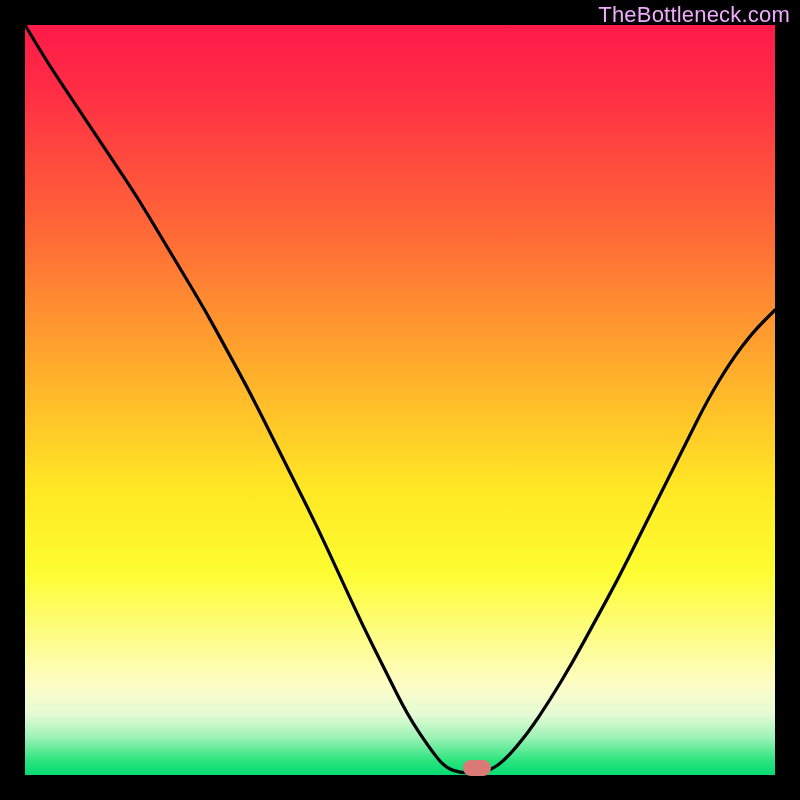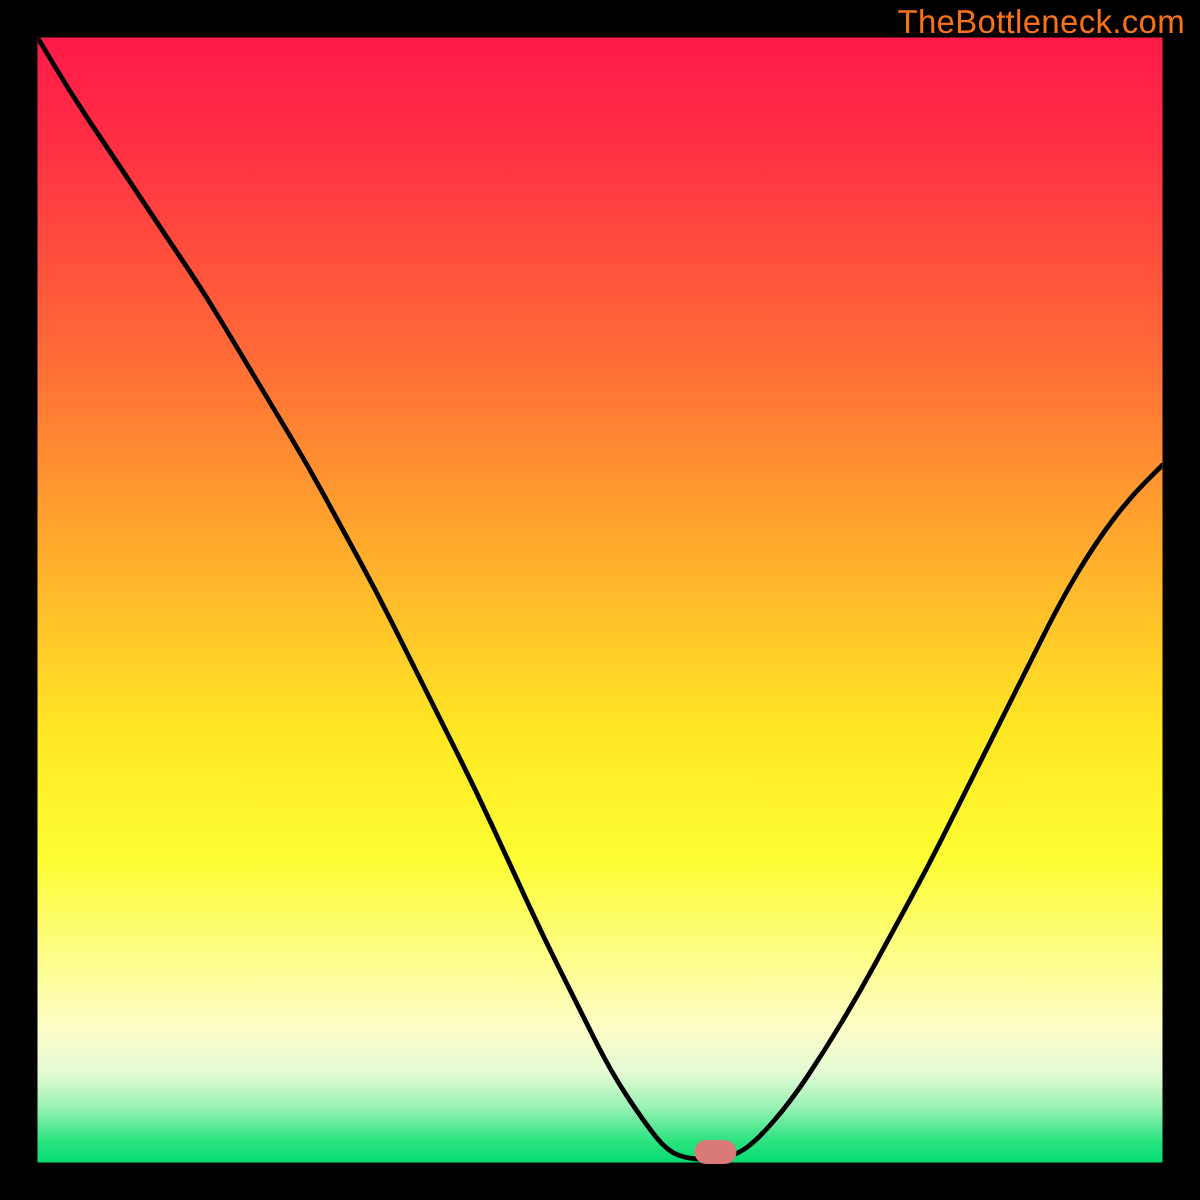--- a/index.html
+++ b/index.html
@@ -51,21 +51,21 @@
     position: absolute;
     width: 28px;
     height: 16px;
     border-radius: 8px;
     background: #d97a76;
   }
   .watermark {
     position: absolute;
     top: 2px;
     right: 10px;
-    color: #f97316;
+    color: #f0abfc;
     font-size: 22px;
     font-weight: 400;
     letter-spacing: 0.2px;
     user-select: none;
   }
 </style>
 </head>
 <body>
 
 <div class="watermark">TheBottleneck.com</div>

